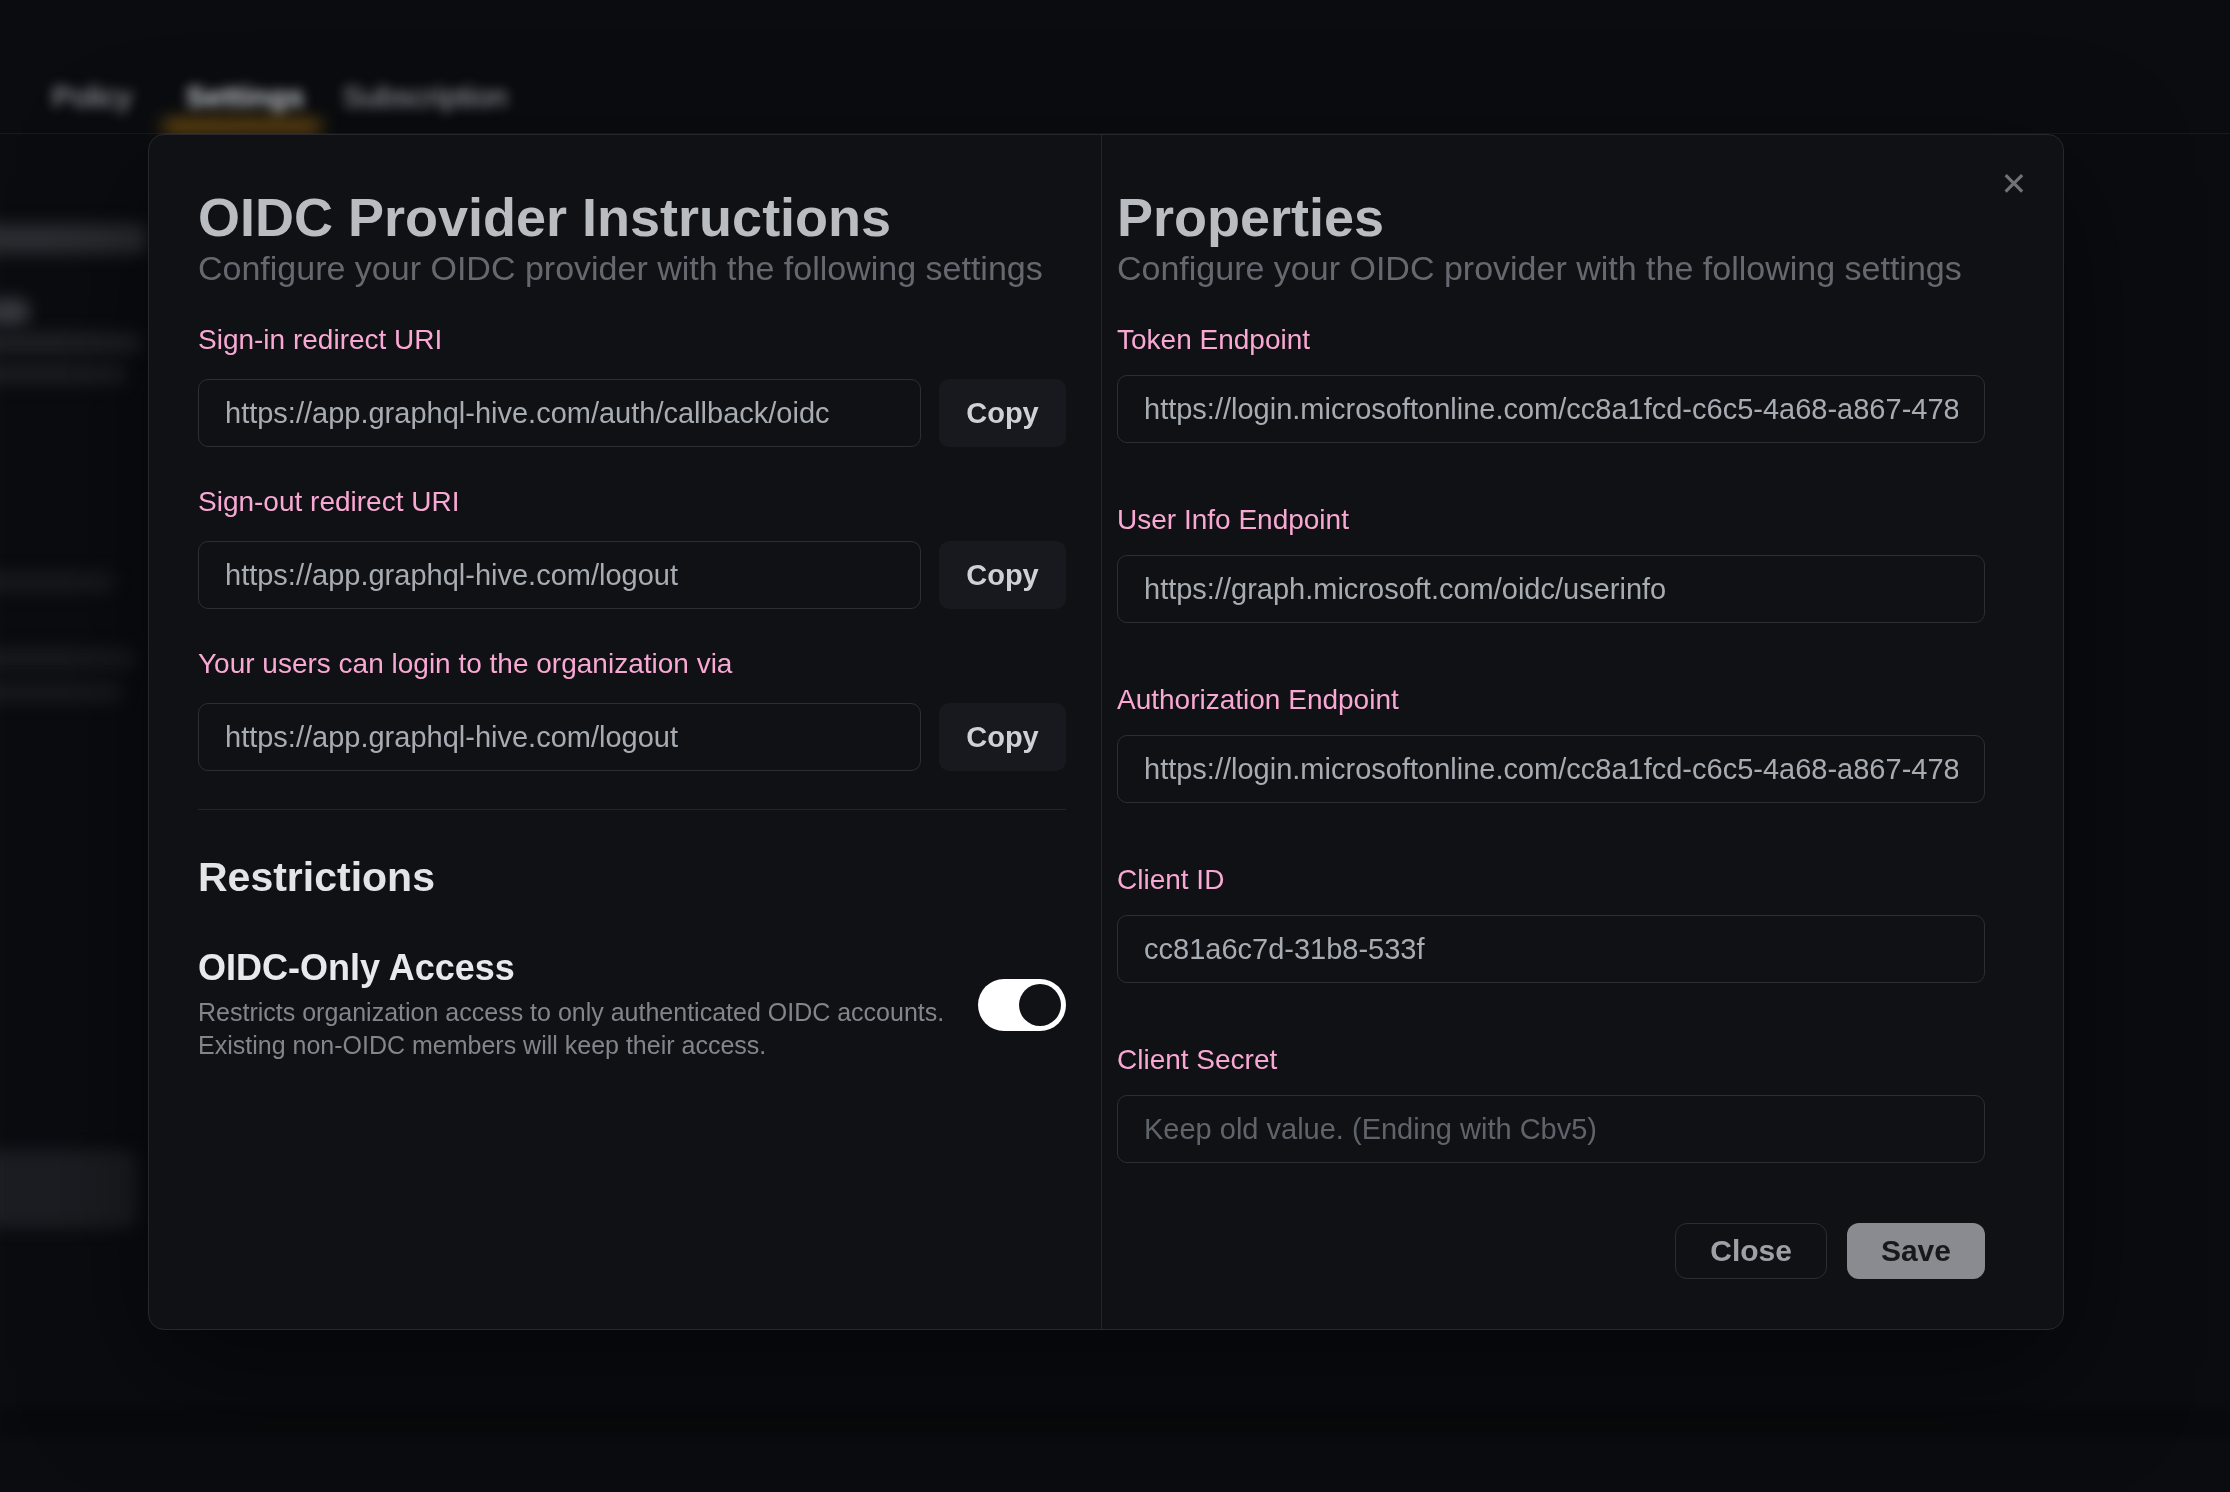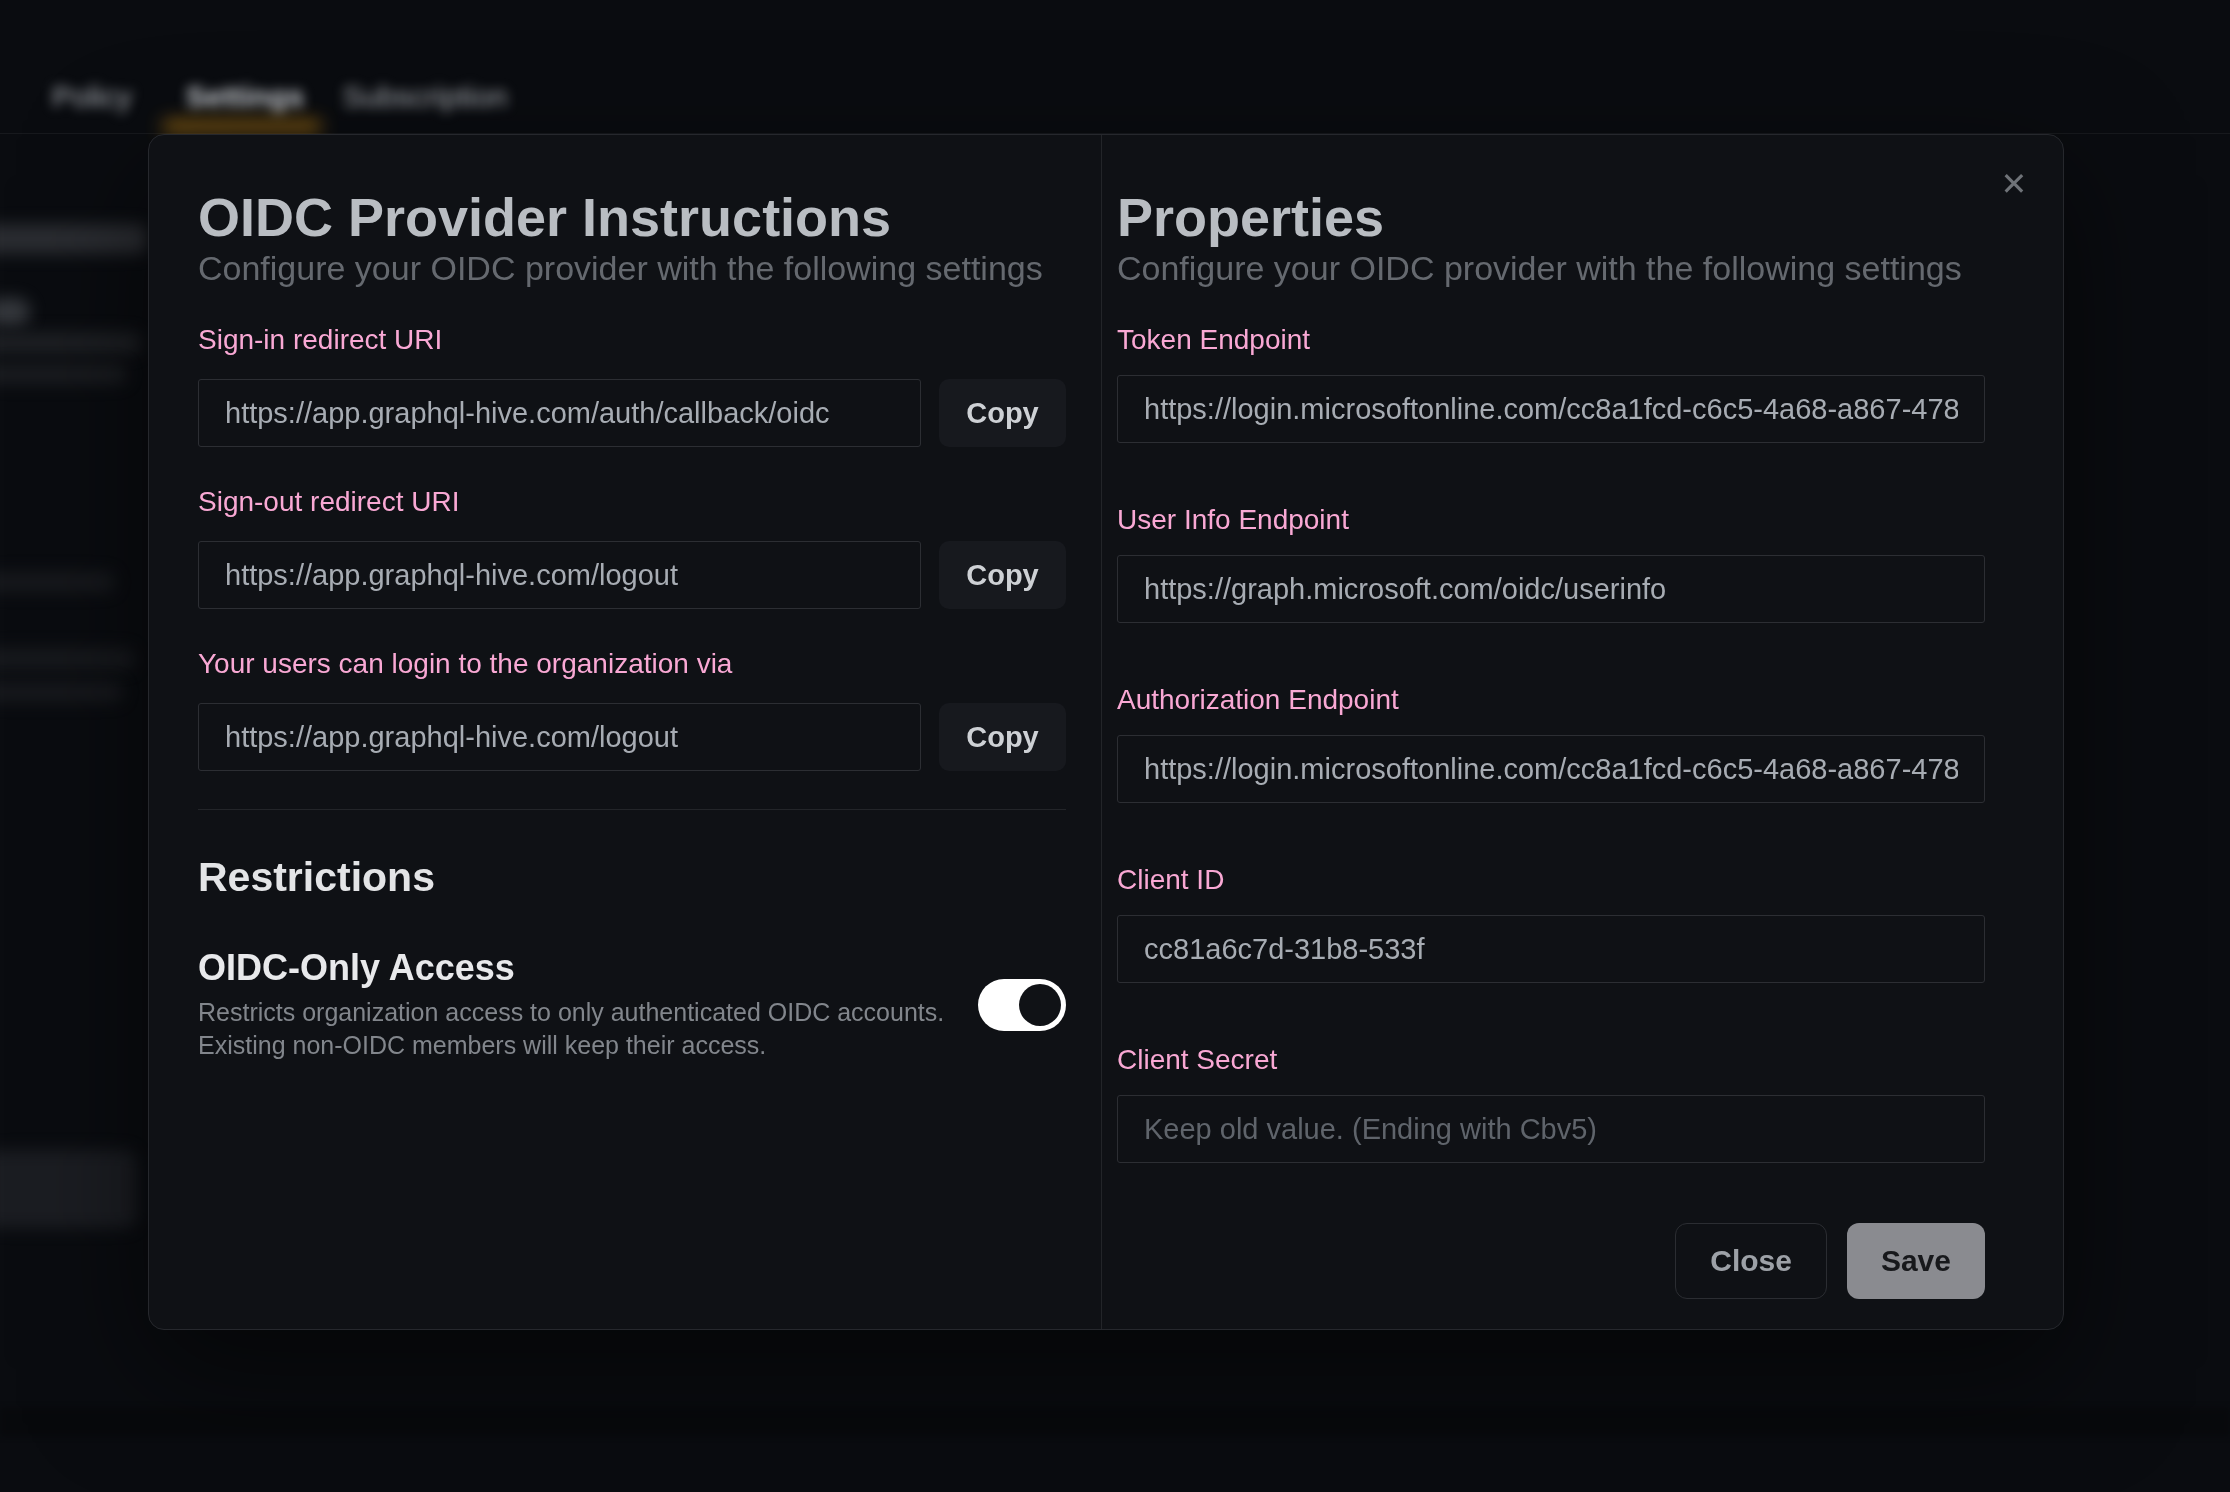--- a/index.html
+++ b/index.html
@@ -44,21 +44,21 @@
   .pane-left{ left:49px; width:868px; }
   .pane-right{ left:968px; width:868px; }
 
   .section-title{ font-size:54px; line-height:52px; font-weight:600; color:#b9bdc2; margin-bottom:6px; }
   .section-sub{ font-size:34px; line-height:38px; color:#65696f; margin-bottom:36px; }
 
   .field-label{ font-size:28px; line-height:34px; font-weight:500; color:#f9a8d4; margin-bottom:22px; }
   .field-row{ display:flex; align-items:stretch; margin-bottom:38px; }
   .text-input{
     height:68px; width:100%; background:transparent;
-    border:1.5px solid #2c2e33; border-radius:3px;
+    border:1.5px solid #2c2e33; border-radius:10px;
     padding:0 26px; font-size:29px; color:#a7acb3;
     font-family:"Liberation Sans", sans-serif;
     outline:none; white-space:nowrap; overflow:hidden;
   }
   .text-input::placeholder{ color:#5f646b; }
   .pane-left .field-row .text-input{ width:723px; flex:none; }
   .copy-btn{
     width:127px; height:68px; margin-left:18px; flex:none;
     background:#17191e; border:none; border-radius:10px;
     font-size:29px; font-weight:600; color:#ced1d5;
@@ -85,21 +85,21 @@
 
   .close-x{
     position:absolute; top:28px; right:28px; width:42px; height:42px;
     background:transparent; border:none; cursor:pointer;
     color:#6f7378; font-size:32px; line-height:42px; text-align:center;
     font-family:"Liberation Sans", sans-serif;
   }
 
   .footer{ display:flex; justify-content:flex-end; gap:20px; margin-top:32px; }
   .btn{
-    height:76px; border-radius:12px; font-size:30px; font-weight:600;
+    height:56px; border-radius:12px; font-size:30px; font-weight:600;
     font-family:"Liberation Sans", sans-serif; cursor:pointer; padding:0 34px;
   }
   .btn-close{ background:transparent; border:1.5px solid #2b2d32; color:#9da1a7; }
   .btn-save{ background:#8a8b90; border:none; color:#17181b; }
 </style>
 </head>
 <body>
 
 <div class="page">
 

